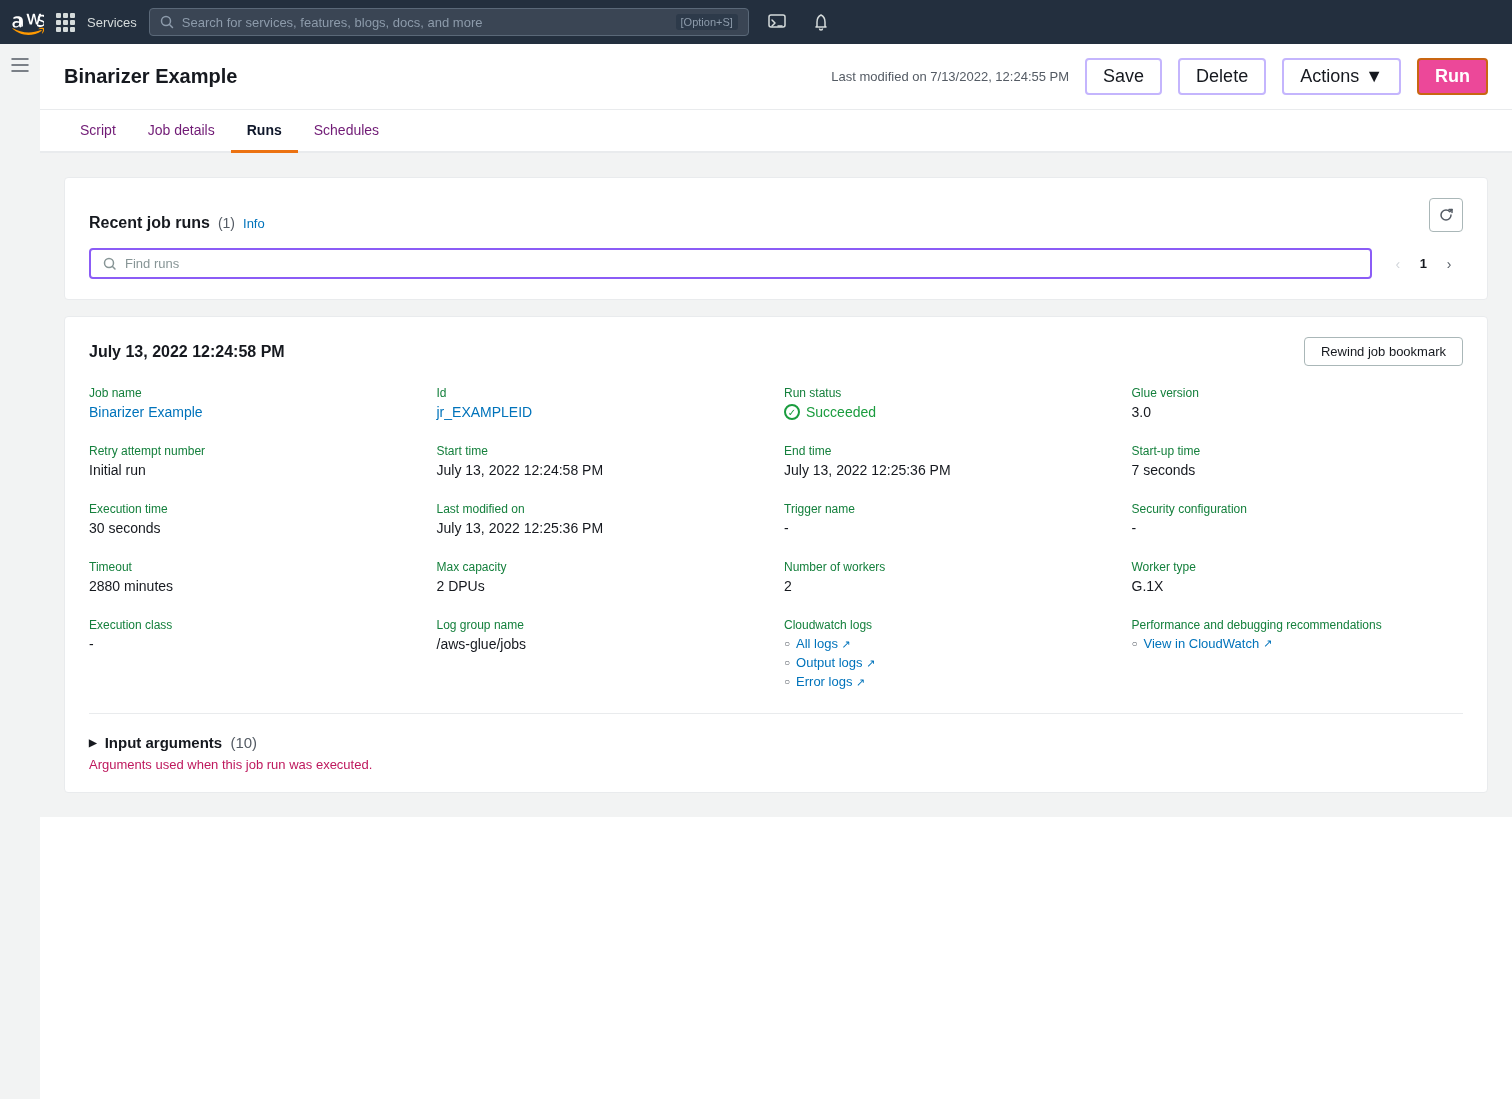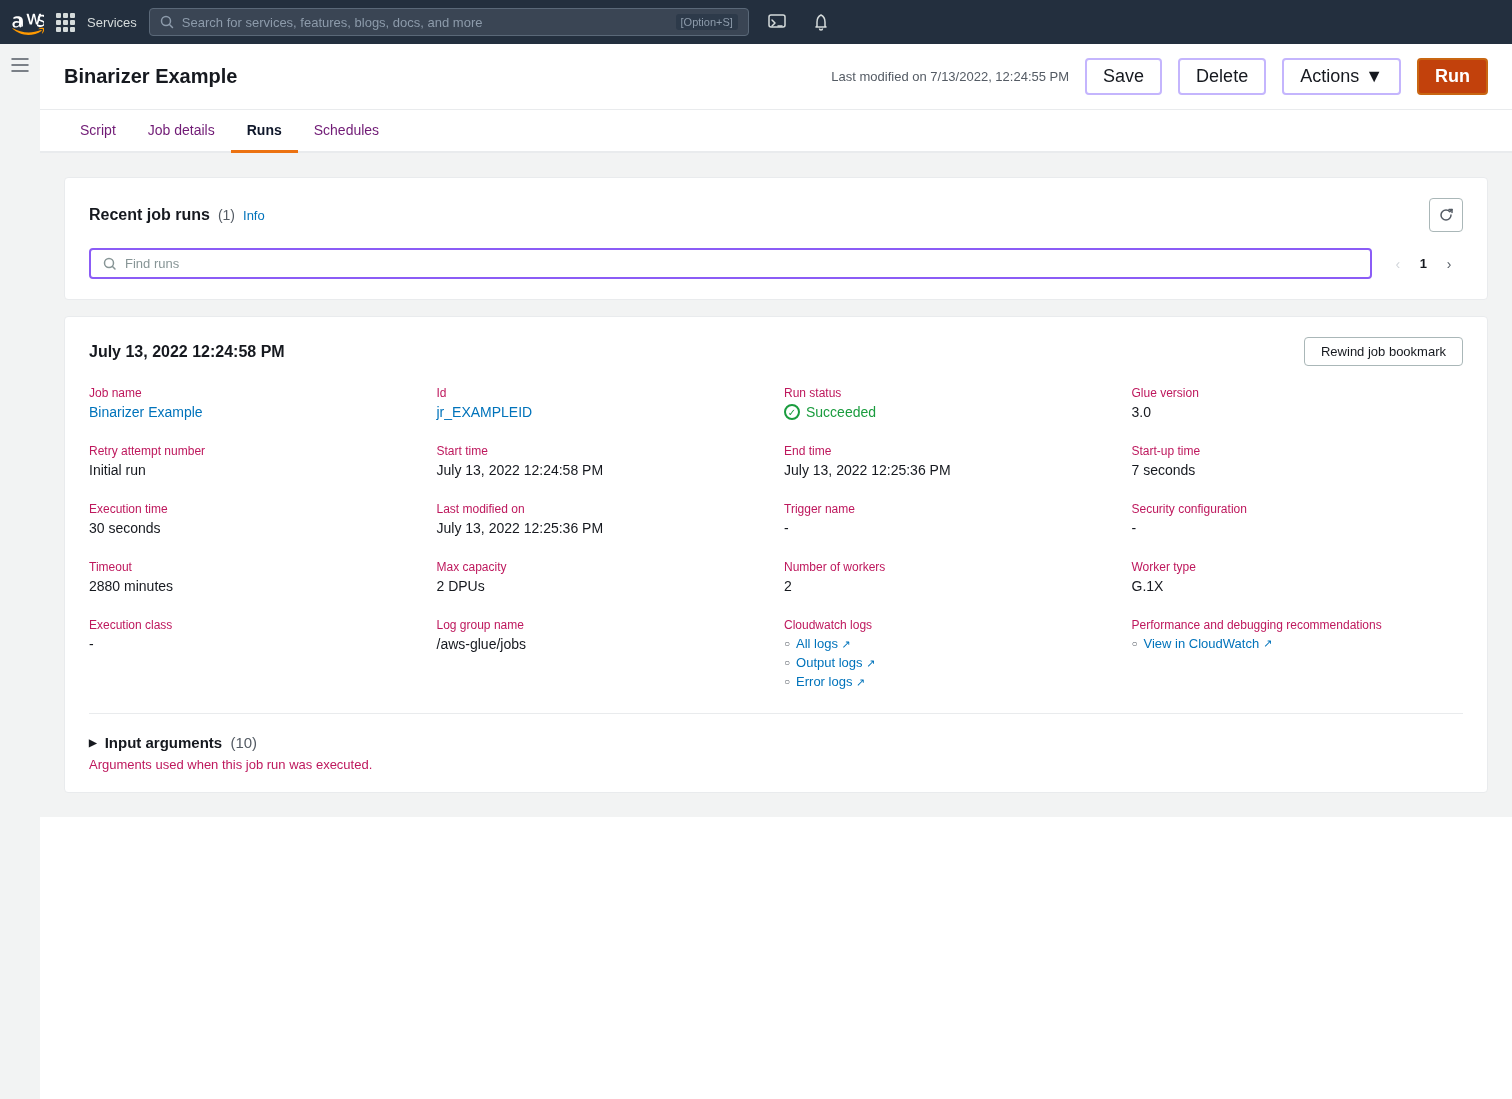--- a/index.html
+++ b/index.html
@@ -127,21 +127,21 @@
       padding: 6px 16px;
       border-radius: 4px;
       font-size: 18px;
       cursor: pointer;
       font-weight: 500;
       border: 2px solid #c4b5fd;
       background: #fff;
       color: #16191f;
     }
     .header-btn-primary {
-      background: #c2410c;
+      background: #ec4899;
       color: #fff;
       border-color: #c96612;
       font-weight: 700;
     }
     .actions-btn {
       display: flex;
       align-items: center;
       gap: 6px;
     }
 
@@ -174,21 +174,21 @@
 
     
     .card {
       background: #fff;
       border: 1px solid #e9ebed;
       border-radius: 4px;
       padding: 20px 24px;
     }
     .card-header {
       display: flex;
-      align-items: center;
+      align-items: flex-end;
       justify-content: space-between;
       margin-bottom: 16px;
     }
     .card-title {
       font-size: 16px;
       font-weight: 700;
       display: flex;
       align-items: center;
       gap: 8px;
     }
@@ -288,21 +288,21 @@
 
     
     .details-grid {
       display: grid;
       grid-template-columns: repeat(4, 1fr);
       gap: 24px 16px;
     }
     .detail-item {}
     .detail-label {
       font-size: 12px;
-      color: #be185d;
+      color: #15803d;
       margin-bottom: 4px;
     }
     .detail-value {
       font-size: 14px;
       color: #16191f;
     }
     .detail-link {
       color: #0073bb;
       cursor: pointer;
       text-decoration: none;

